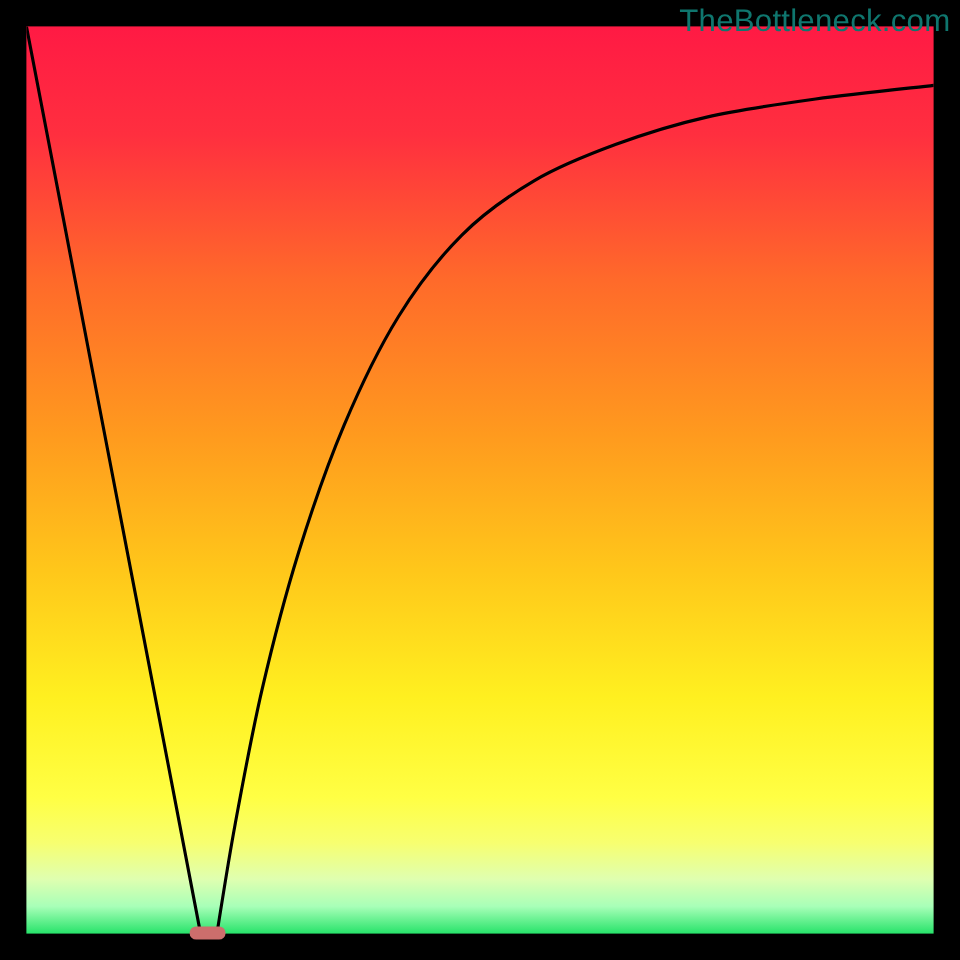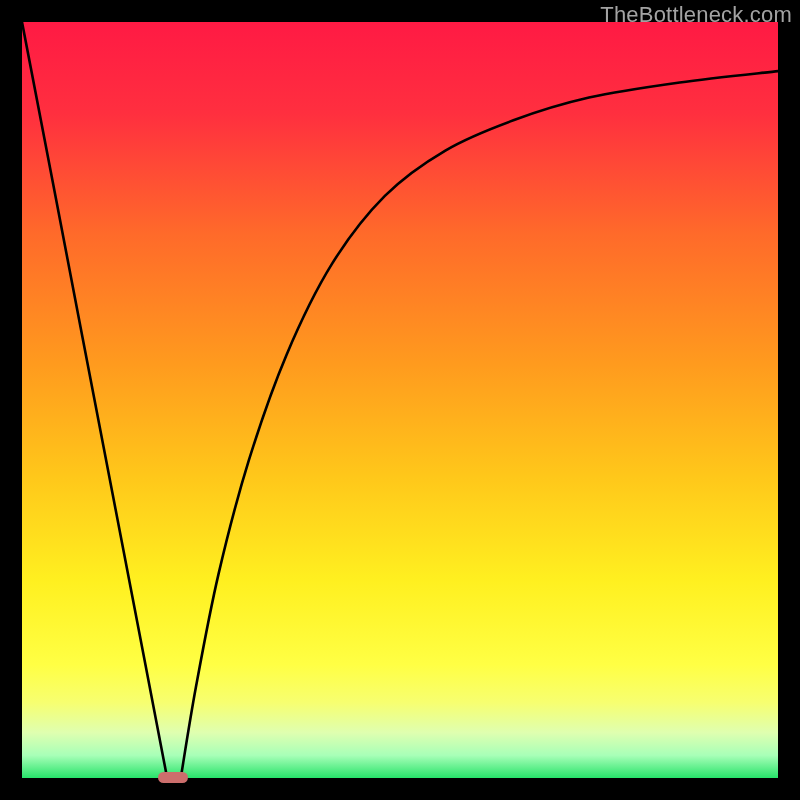--- a/index.html
+++ b/index.html
@@ -22,22 +22,22 @@
     left: 22px;
     top: 22px;
     width: 756px;
     height: 756px;
     
   }
   .watermark {
     position: absolute;
     top: 2px;
     right: 8px;
-    color: #a3a3a3;
-    font-size: 22px;
+    color: #0f766e;
+    font-size: 26px;
     font-weight: 500;
     letter-spacing: 0.2px;
     font-family: Arial, Helvetica, sans-serif;
   }
   svg.curve {
     position: absolute;
     left: 0;
     top: 0;
   }
   .marker {

